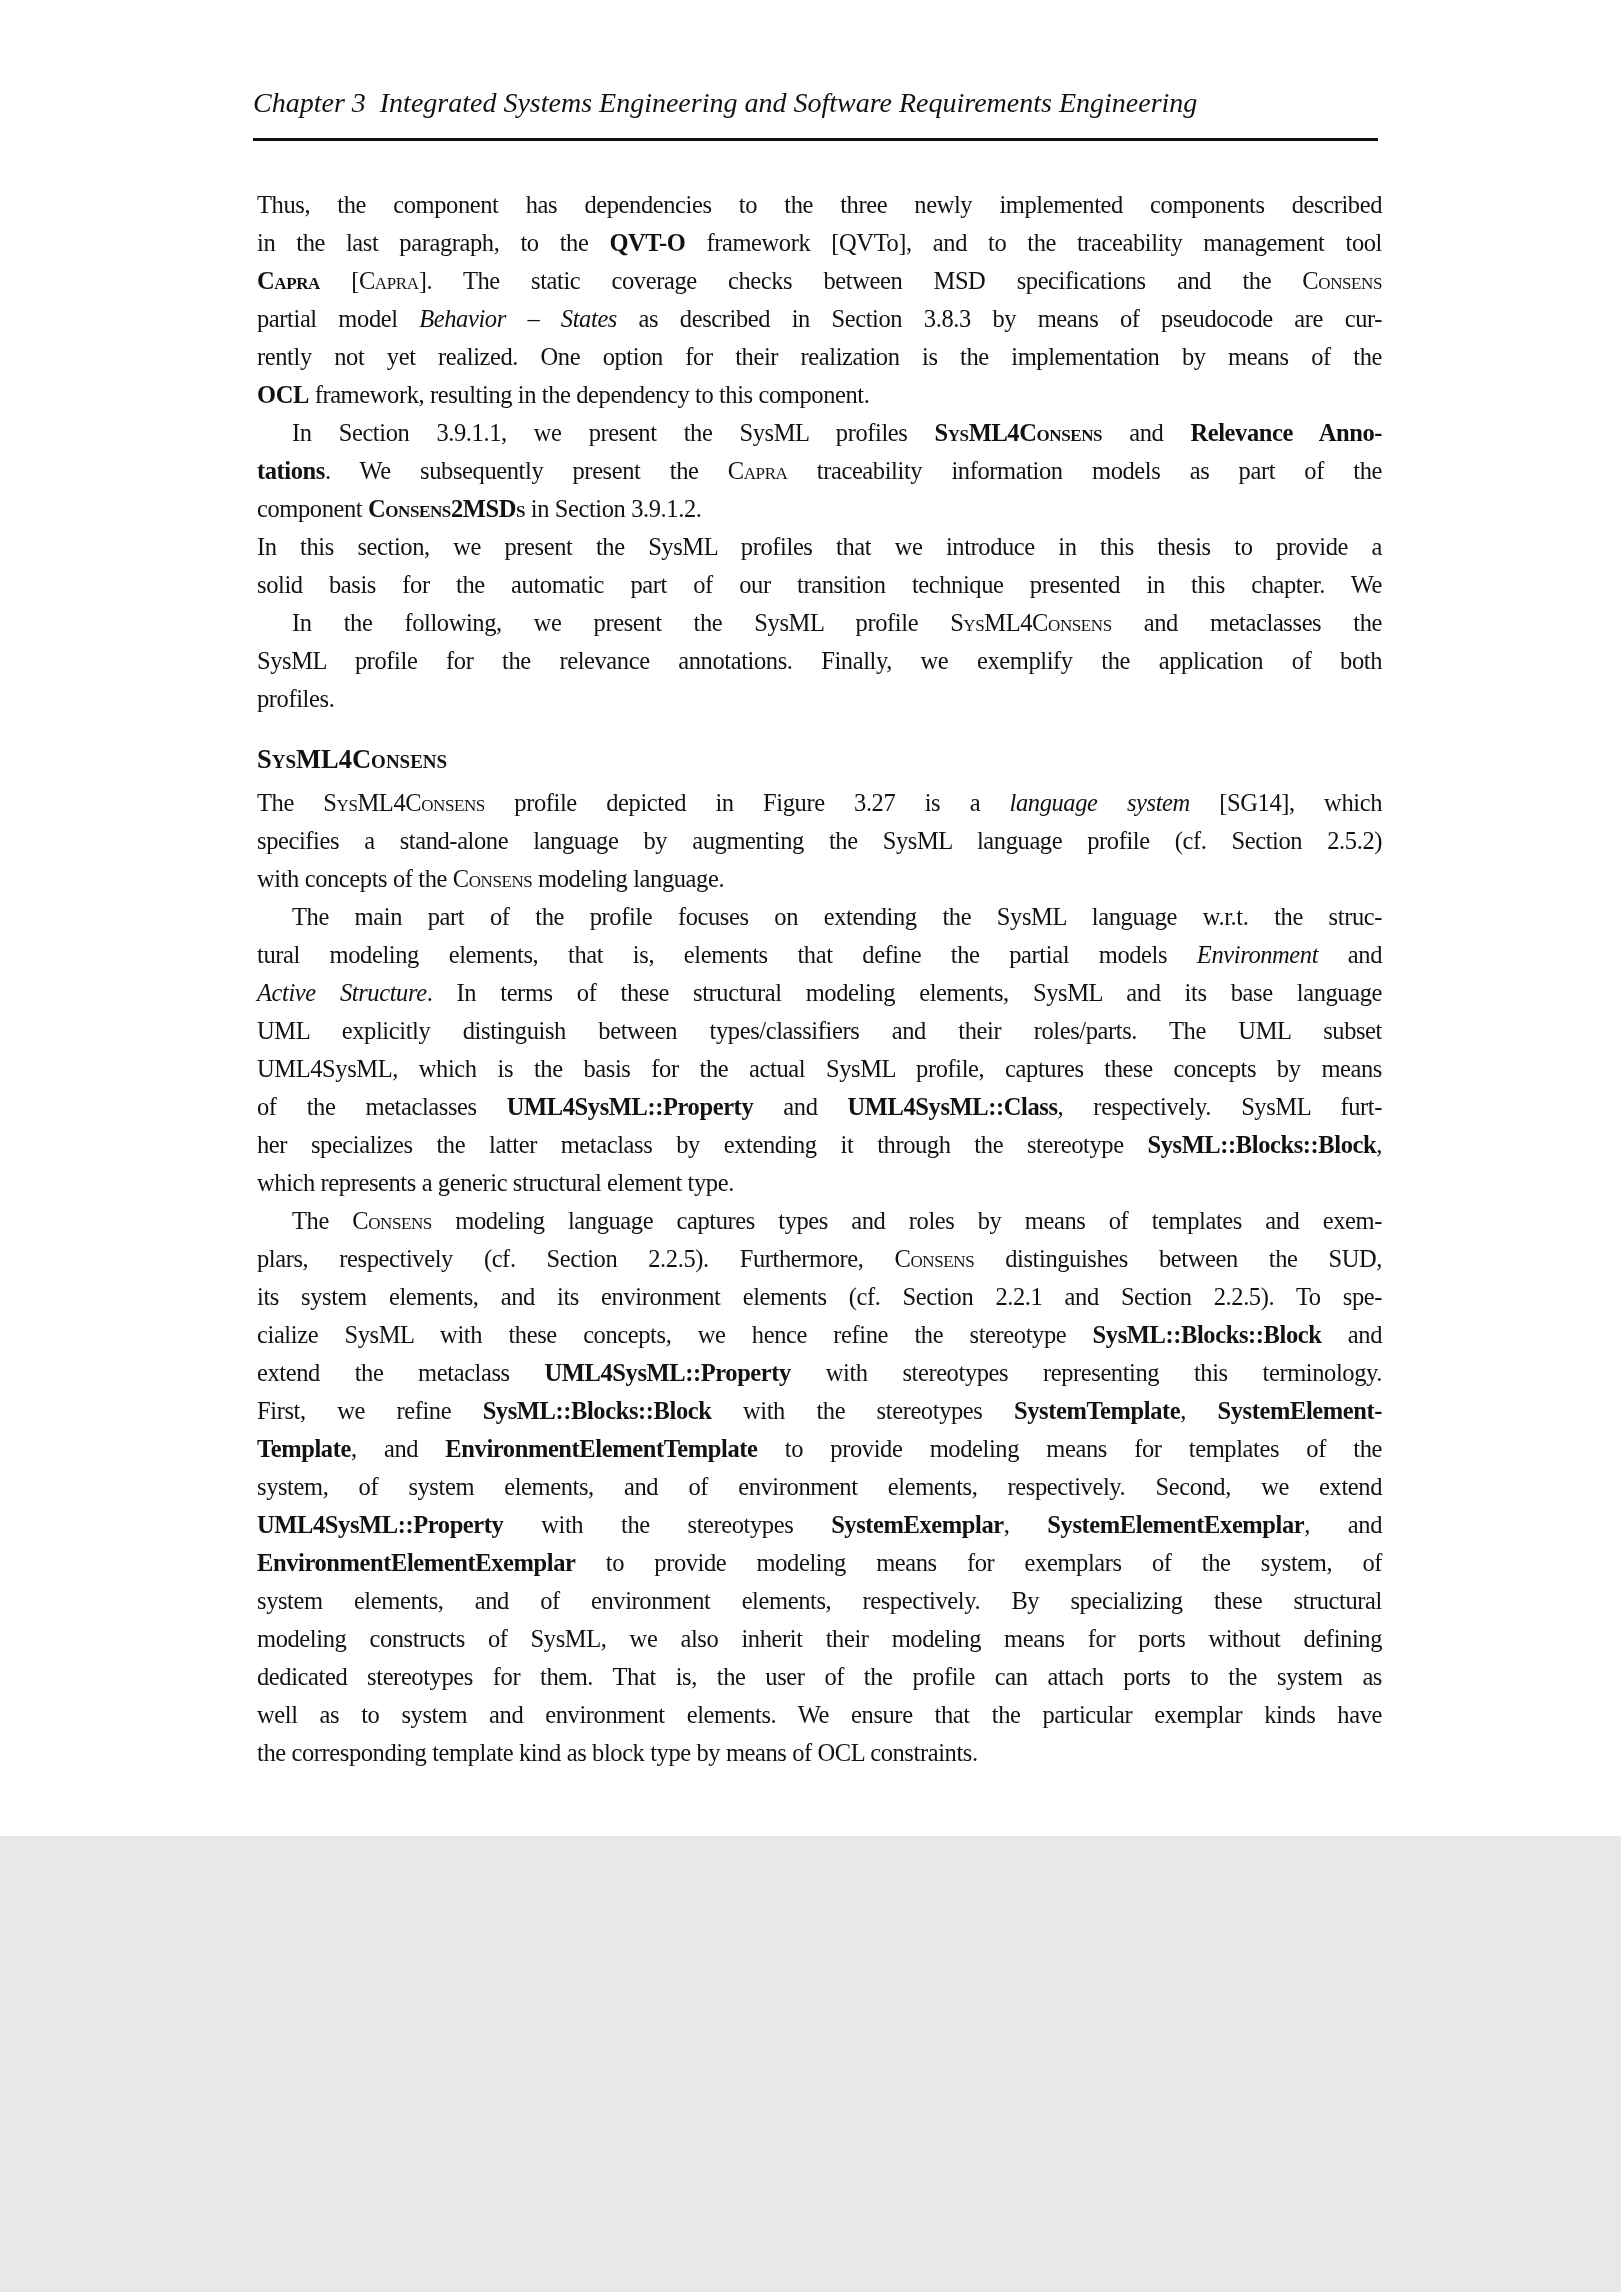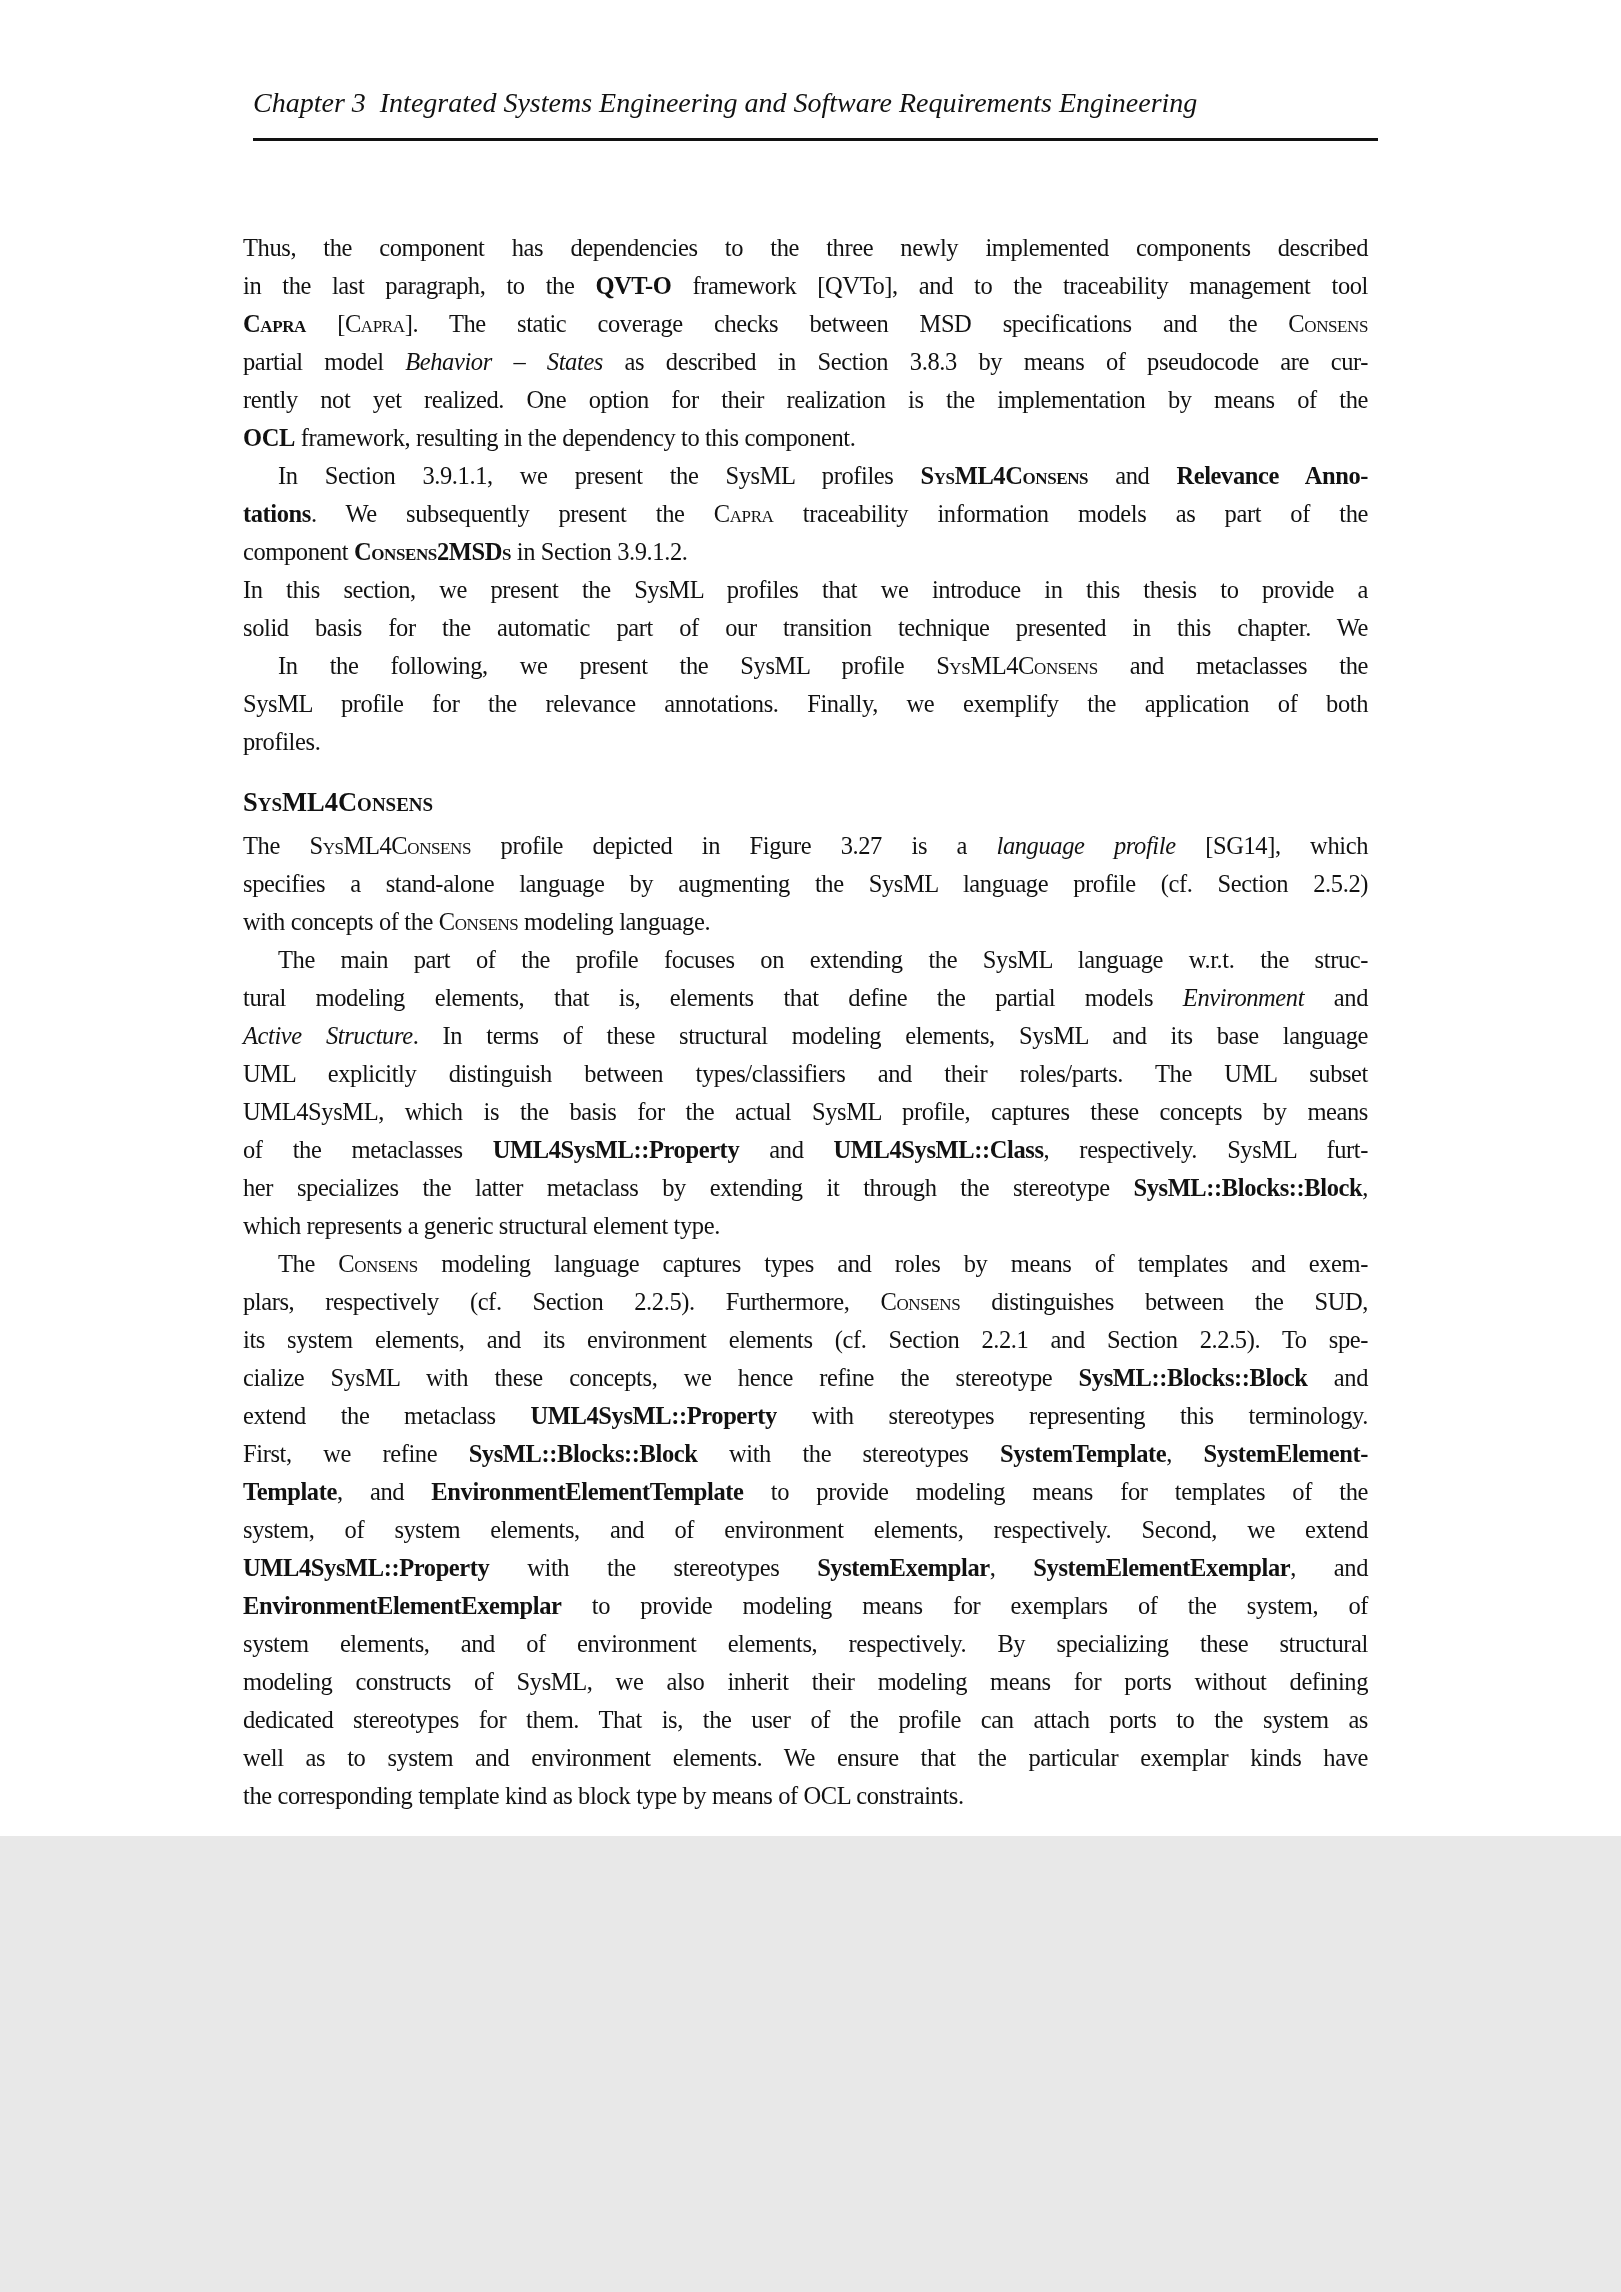--- a/index.html
+++ b/index.html
@@ -16,22 +16,22 @@
     position:absolute;left:253px;top:86px;width:1125px;
     font-style:italic;font-size:28px;line-height:33px;
     white-space:nowrap;
   }
   .header-rule{
     position:absolute;left:253px;top:138px;width:1125px;height:2.9px;
     background:#121212;
   }
   
   .body-text{
-    position:absolute;left:243px;top:186px;width:1125px;
-    font-size:24.5px;line-height:38px;letter-spacing:-0.4px;margin-top:43px;
+    position:absolute;left:257px;top:186px;width:1125px;
+    font-size:24.5px;line-height:38px;letter-spacing:-0.4px;
   }
   .para{margin:0;}
   .line{text-align:justify;text-align-last:justify;}
   .line.last{text-align-last:left;}
   .line.indent{text-indent:35px;}
   .b{font-weight:bold;}
   .i{font-style:italic;}
   .sc{font-variant:small-caps;}
   .sec-heading{
     margin:31px 0 32px 0;
@@ -76,21 +76,21 @@
         <div class="line"><span class="">In this section, we present the SysML profiles that we introduce in this thesis to provide a</span></div>
         <div class="line"><span class="">solid basis for the automatic part of our transition technique presented in this chapter. We</span></div>
       </div>
       <div class="para">
         <div class="line indent"><span class="">In the following, we present the SysML profile </span><span class="sc">SysML4Consens</span><span class=""> and metaclasses the</span></div>
         <div class="line"><span class="">SysML profile for the relevance annotations. Finally, we exemplify the application of both</span></div>
         <div class="line last"><span class="">profiles.</span></div>
       </div>
       <h3 class="sub-heading"><span class="b sc">SysML4Consens</span></h3>
       <div class="para">
-        <div class="line"><span class="">The </span><span class="sc">SysML4Consens</span><span class=""> profile depicted in Figure 3.27 is a </span><span class="i">language profile</span><span class=""> [SG14], which</span></div>
+        <div class="line"><span class="">The </span><span class="sc">SysML4Consens</span><span class=""> profile depicted in Figure 3.27 is a </span><span class="i">language system</span><span class=""> [SG14], which</span></div>
         <div class="line"><span class="">specifies a stand-alone language by augmenting the SysML language profile (cf. Section 2.5.2)</span></div>
         <div class="line last"><span class="">with concepts of the </span><span class="sc">Consens</span><span class=""> modeling language.</span></div>
       </div>
       <div class="para">
         <div class="line indent"><span class="">The main part of the profile focuses on extending the SysML language w.r.t. the struc-</span></div>
         <div class="line"><span class="">tural modeling elements, that is, elements that define the partial models </span><span class="i">Environment</span><span class=""> and</span></div>
         <div class="line"><span class="i">Active Structure</span><span class="">. In terms of these structural modeling elements, SysML and its base language</span></div>
         <div class="line"><span class="">UML explicitly distinguish between types/classifiers and their roles/parts. The UML subset</span></div>
         <div class="line"><span class="">UML4SysML, which is the basis for the actual SysML profile, captures these concepts by means</span></div>
         <div class="line"><span class="">of the metaclasses </span><span class="b">UML4SysML::Property</span><span class=""> and </span><span class="b">UML4SysML::Class</span><span class="">, respectively. SysML furt-</span></div>

